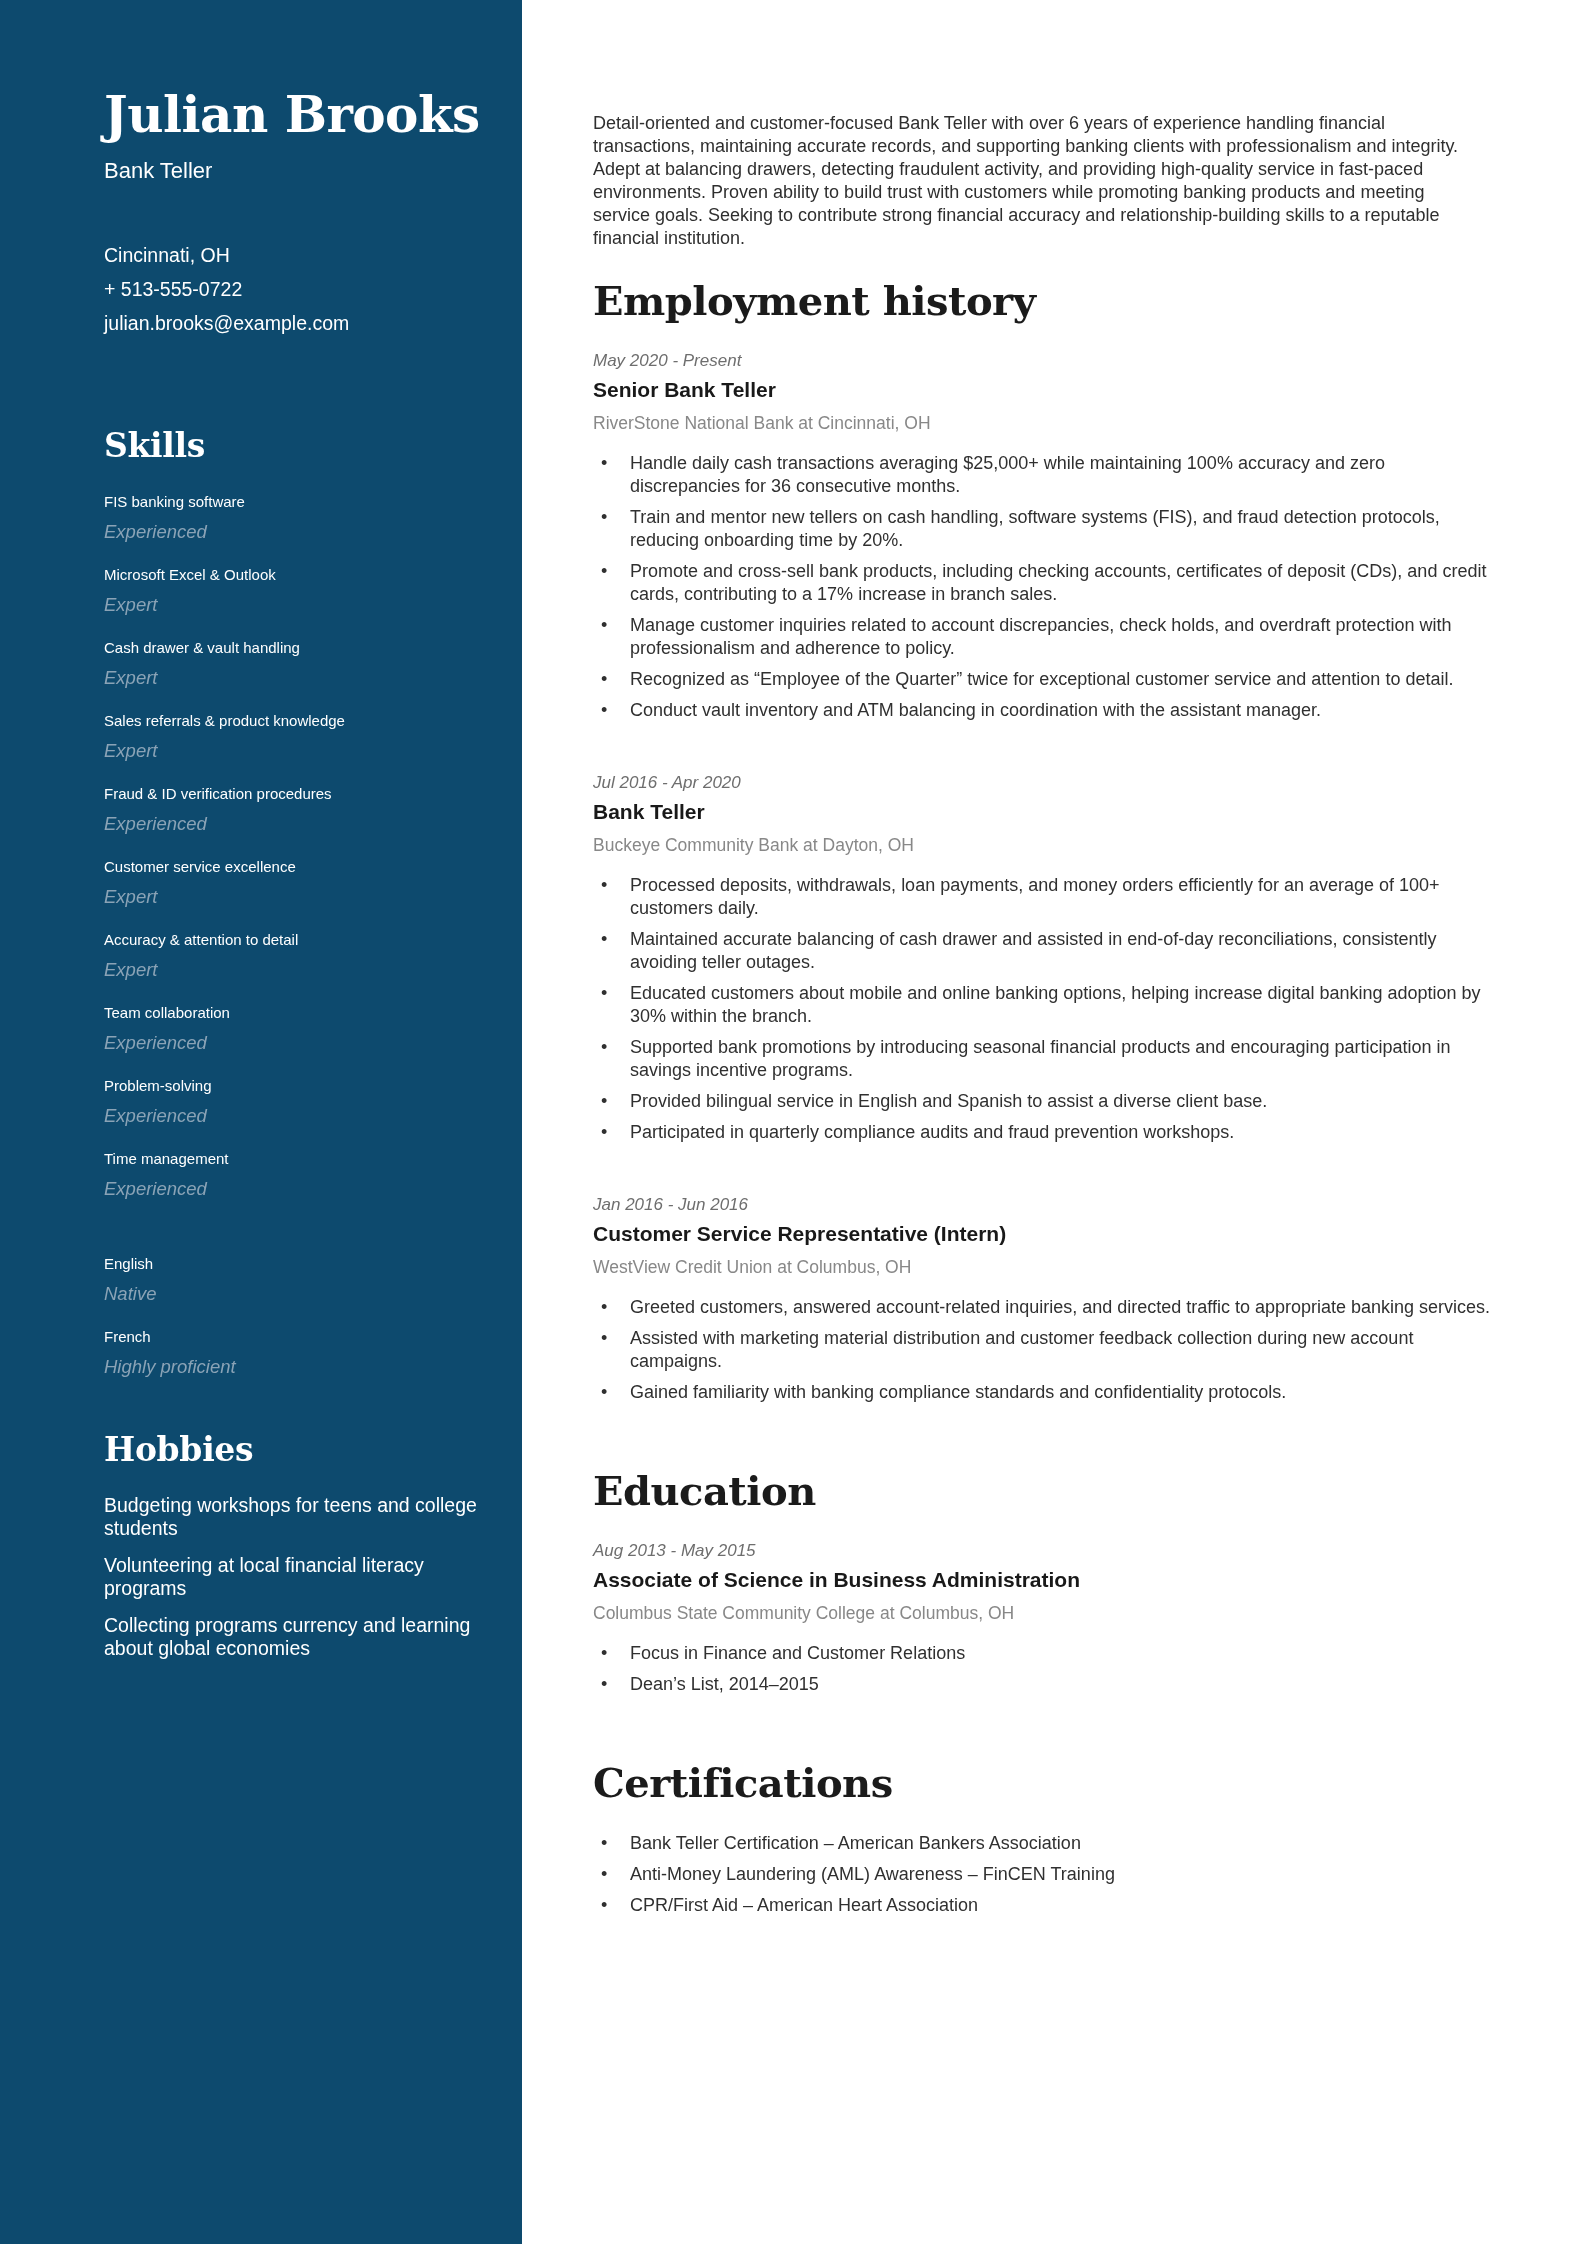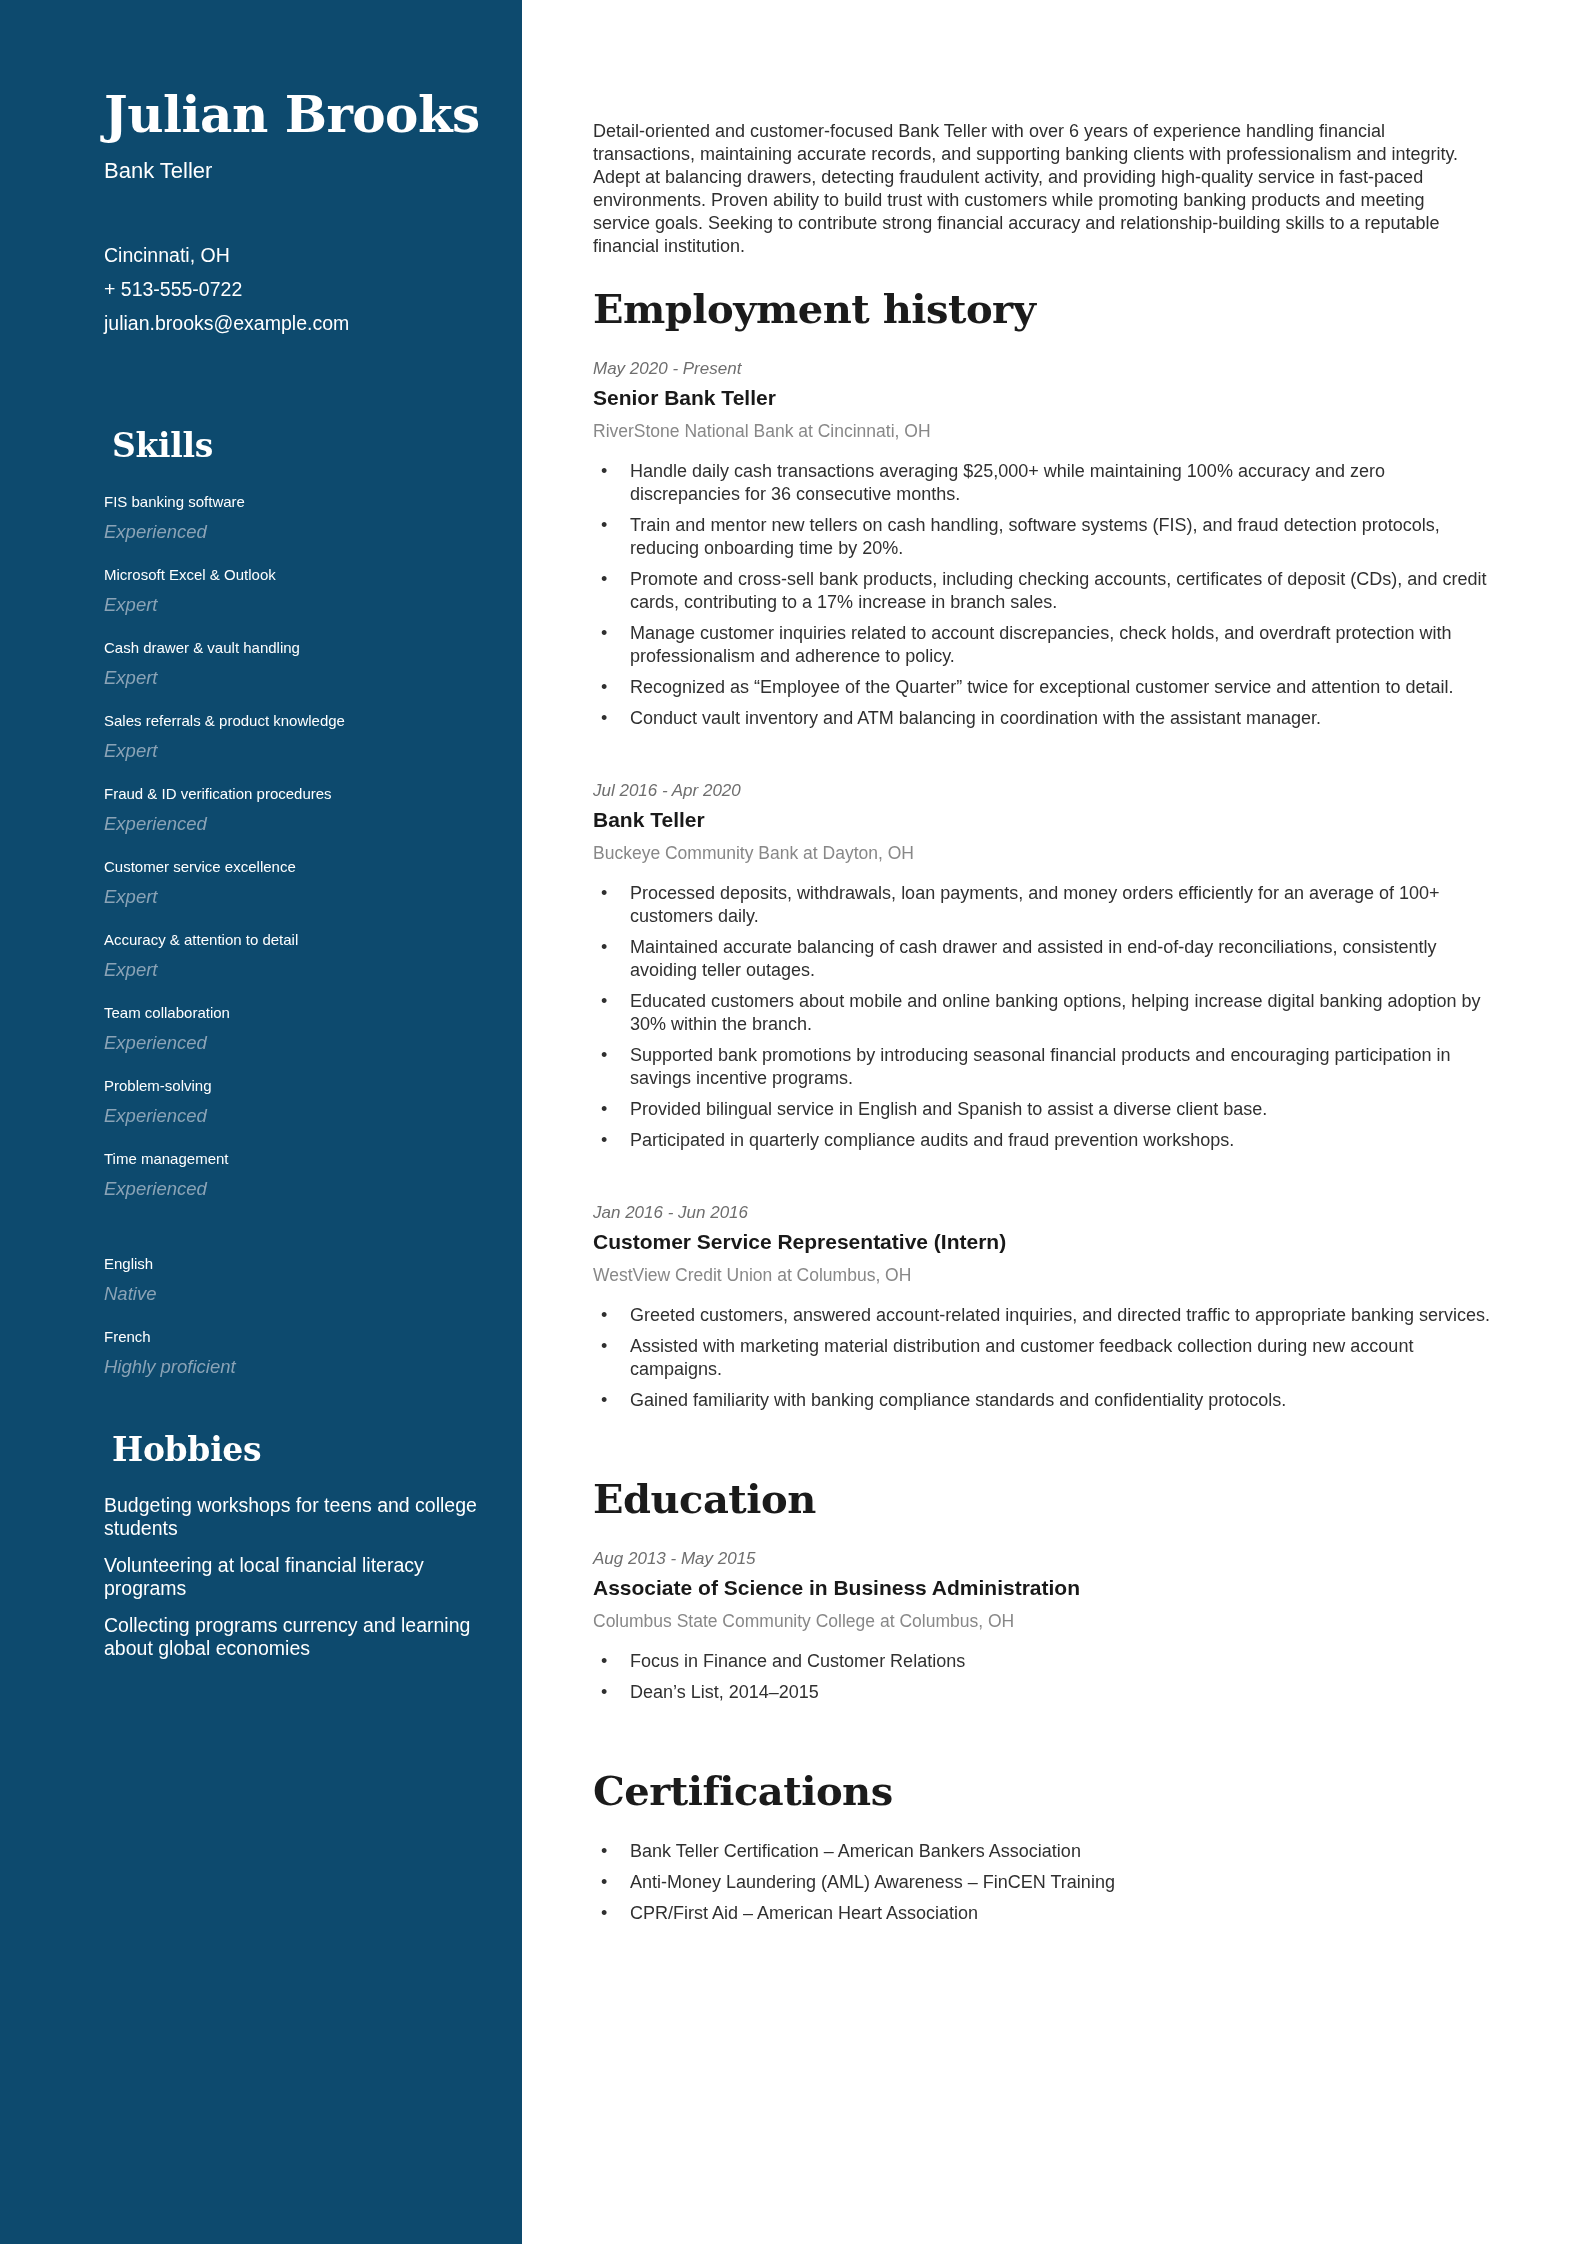--- a/index.html
+++ b/index.html
@@ -16,31 +16,31 @@
     margin:0; font-family:"DejaVu Serif", serif; font-weight:700;
     font-size:50px; line-height:1.08; letter-spacing:-0.5px;
     color:#ffffff; white-space:nowrap;
   }
   .role { margin-top:16px; font-size:22px; line-height:1.2; color:#ffffff; }
   .contact { margin-top:54px; font-size:19.5px; line-height:34px; color:#ffffff; }
 
   .side-section { margin-top:86px; }
   .side-section.tight { margin-top:52px; }
   .side-h2 {
-    margin:8px; font-family:"DejaVu Serif", serif; font-weight:700;
+    margin:0; font-family:"DejaVu Serif", serif; font-weight:700;
     font-size:33px; line-height:1.2; letter-spacing:-0.3px; color:#ffffff;
   }
   .side-list { margin-top:24px; }
   .side-item { margin-bottom:20px; }
   .item-name { font-size:15px; line-height:23px; color:#ffffff; }
   .item-level { margin-top:8px; font-size:18.5px; line-height:22px; font-style:italic; color:#8aa3b6; }
   .hobby-item { font-size:19.5px; line-height:23px; color:#ffffff; margin-bottom:14px; }
 
   
-  .main { position:absolute; left:593px; top:16px; width:907px; color:#2f2f2f; }
+  .main { position:absolute; left:593px; top:8px; width:907px; color:#2f2f2f; }
   .summary { margin:104px 0 0 0; width:875px; font-size:18px; line-height:23px; color:#2f2f2f; }
 
   .main-section { margin-top:64px; }
   .main-section.first { margin-top:28px; }
   .main-h2 {
     margin:0 0 26px 0; font-family:"DejaVu Serif", serif; font-weight:700;
     font-size:40px; line-height:1.15; letter-spacing:-0.5px; color:#1b1b1b;
   }
   .job { margin-bottom:50px; }
   .job:last-child { margin-bottom:0; }

